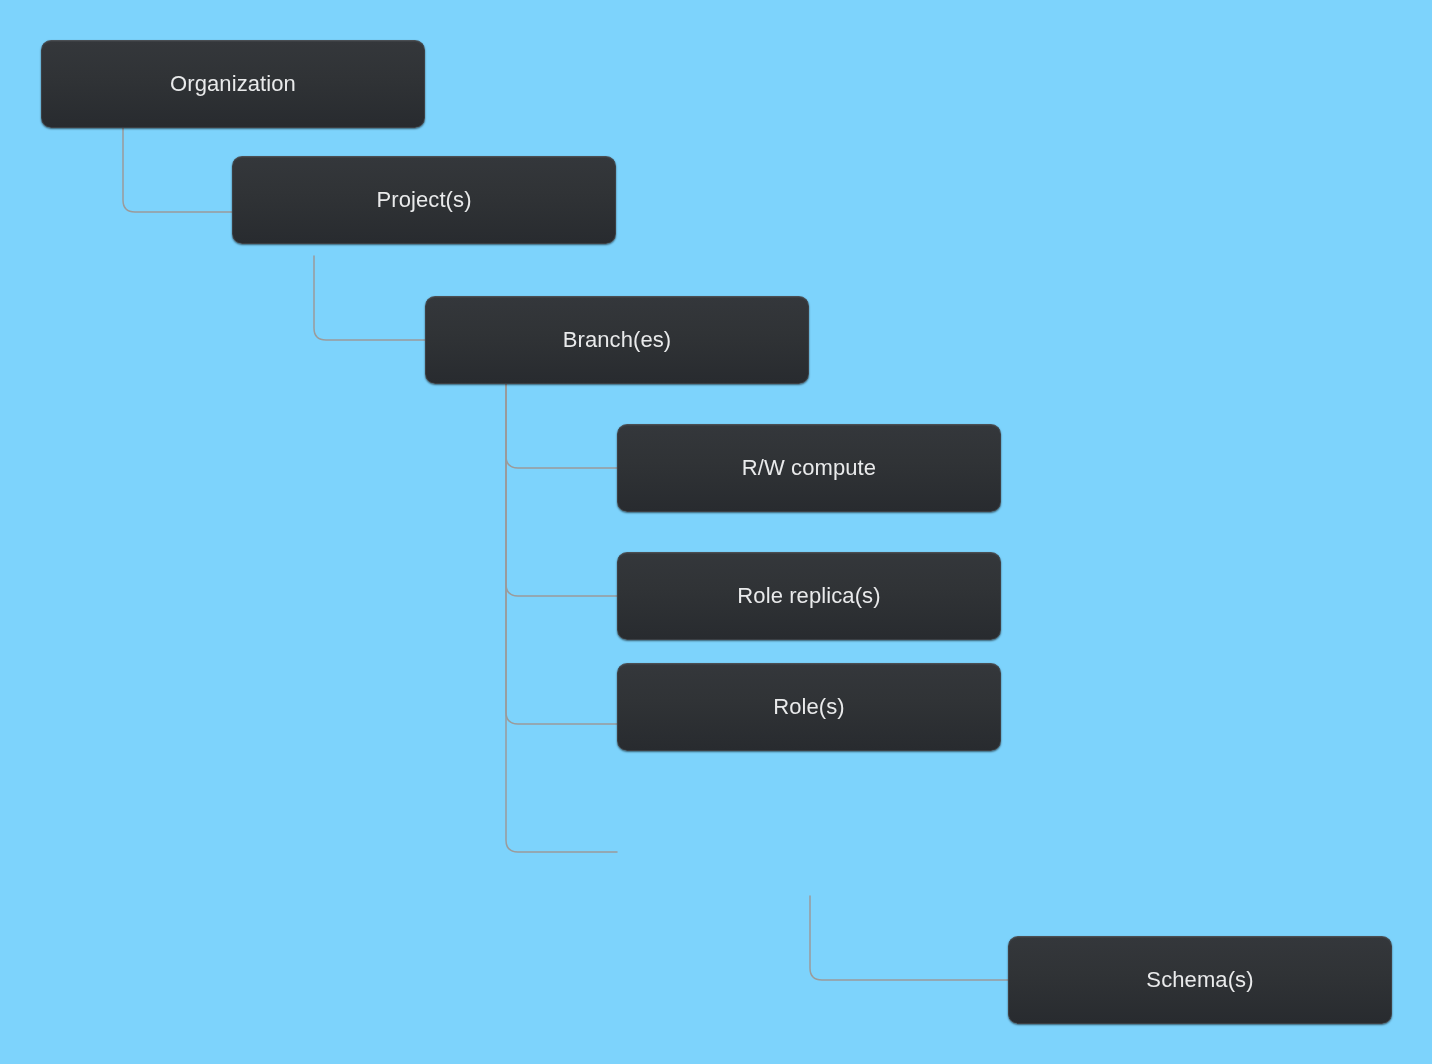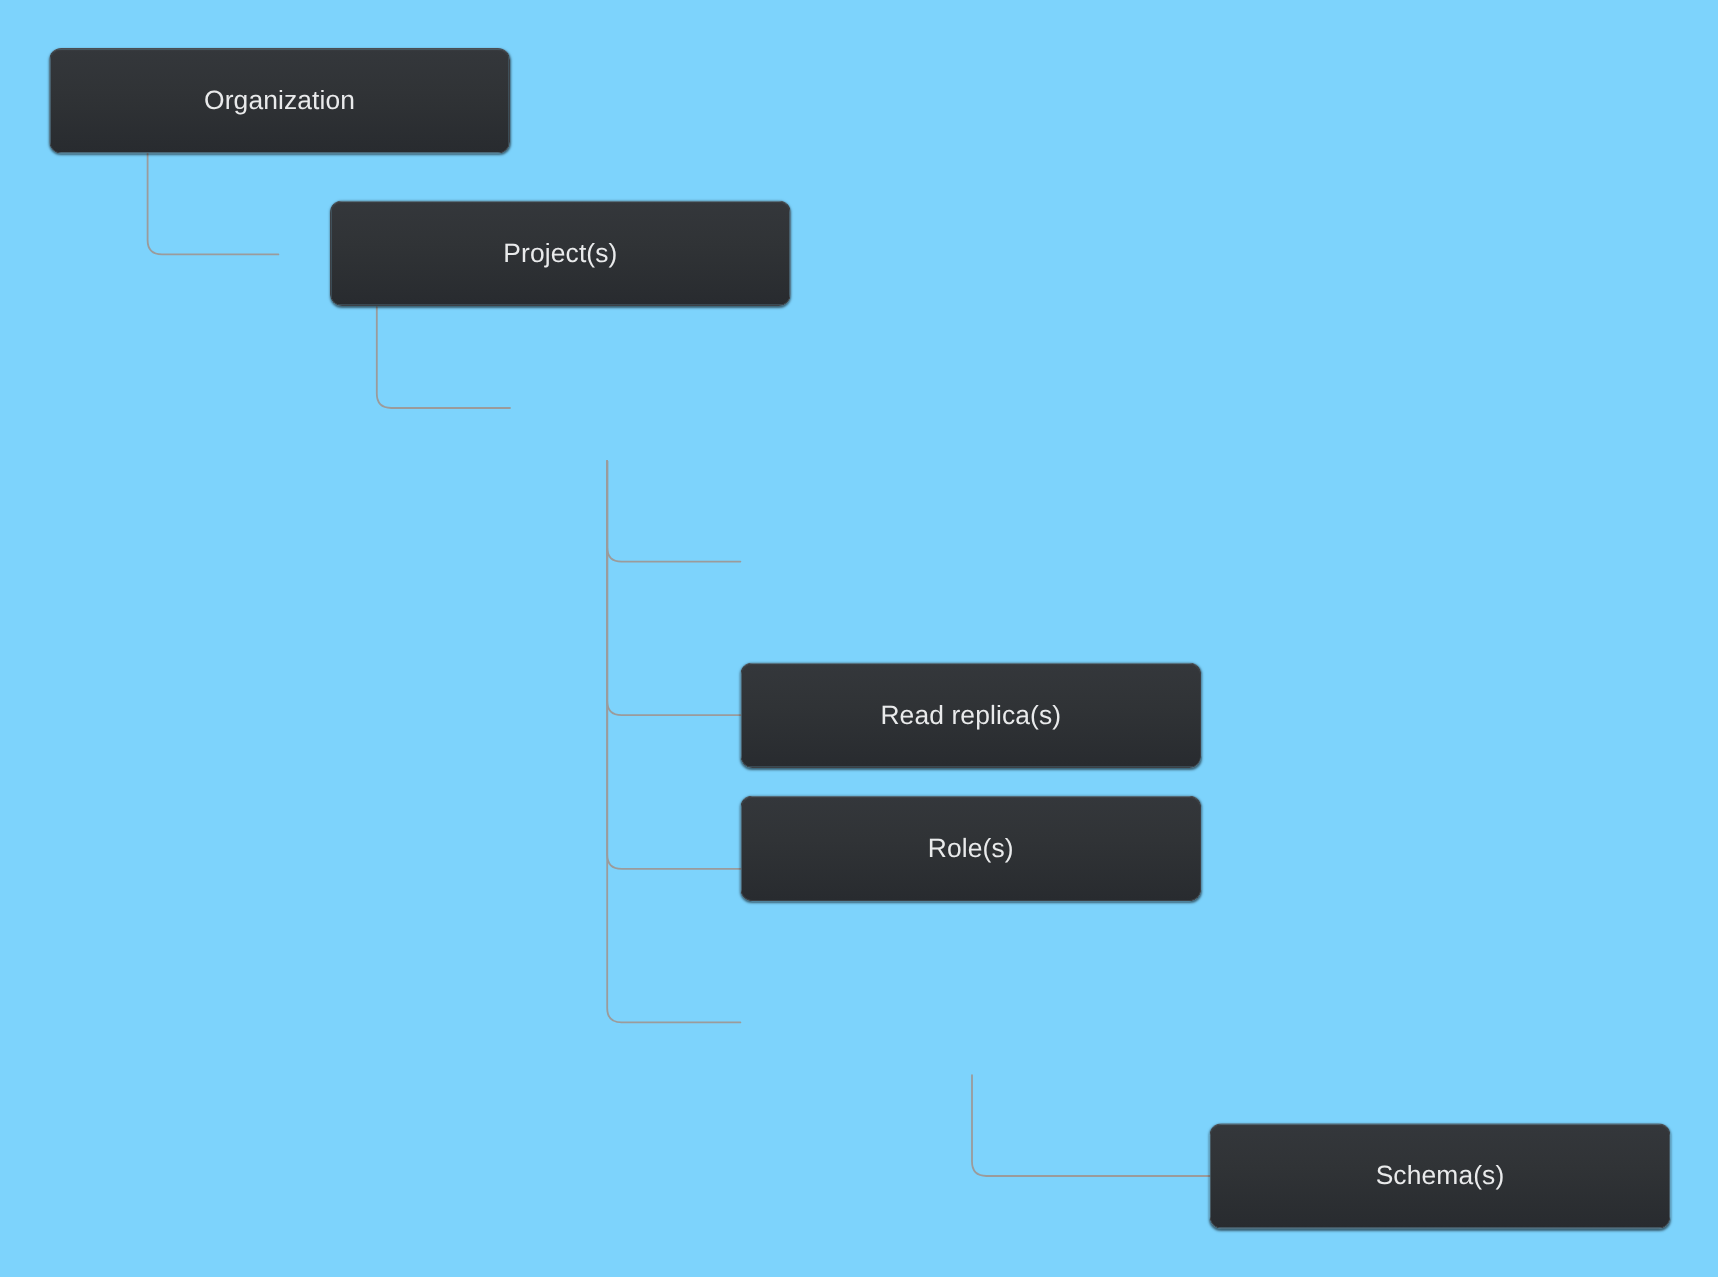--- a/index.html
+++ b/index.html
@@ -45,21 +45,21 @@
   .node-label {
     font-size: 22px;
     line-height: 1;
     font-weight: 400;
     color: #e9eaeb;
     letter-spacing: 0.1px;
     white-space: nowrap;
   }
   
   .n-organization   { left: 41px;   top: 40px;  }
-  .n-project        { left: 232px;  top: 167px; margin-left: 43px; }
+  .n-project        { left: 232px;  top: 156px; }
   .n-branch         { left: 425px;  top: 296px; }
   .n-rw-compute     { left: 617px;  top: 424px; }
   .n-read-replica   { left: 617px;  top: 552px; }
   .n-role           { left: 617px;  top: 663px; }
   .n-database       { left: 617px;  top: 808px; }
   .n-schema         { left: 1008px; top: 936px; }
 
   .edge {
     fill: none;
     stroke: #9b9b9b;
@@ -91,24 +91,30 @@
   </svg>
 
   <div class="node n-organization">
     <span class="node-label">Organization</span>
   </div>
 
   <div class="node n-project">
     <span class="node-label">Project(s)</span>
   </div>
 
+  <div class="node n-branch">
+    <span class="node-label">Branch(es)</span>
+  </div>
 
+  <div class="node n-rw-compute">
+    <span class="node-label">R/W compute</span>
+  </div>
 
   <div class="node n-read-replica">
-    <span class="node-label">Read replica(s)</span>
+    <span class="node-label">Role replica(s)</span>
   </div>
 
   <div class="node n-role">
     <span class="node-label">Role(s)</span>
   </div>
 
 
   <div class="node n-schema">
     <span class="node-label">Schema(s)</span>
   </div>

